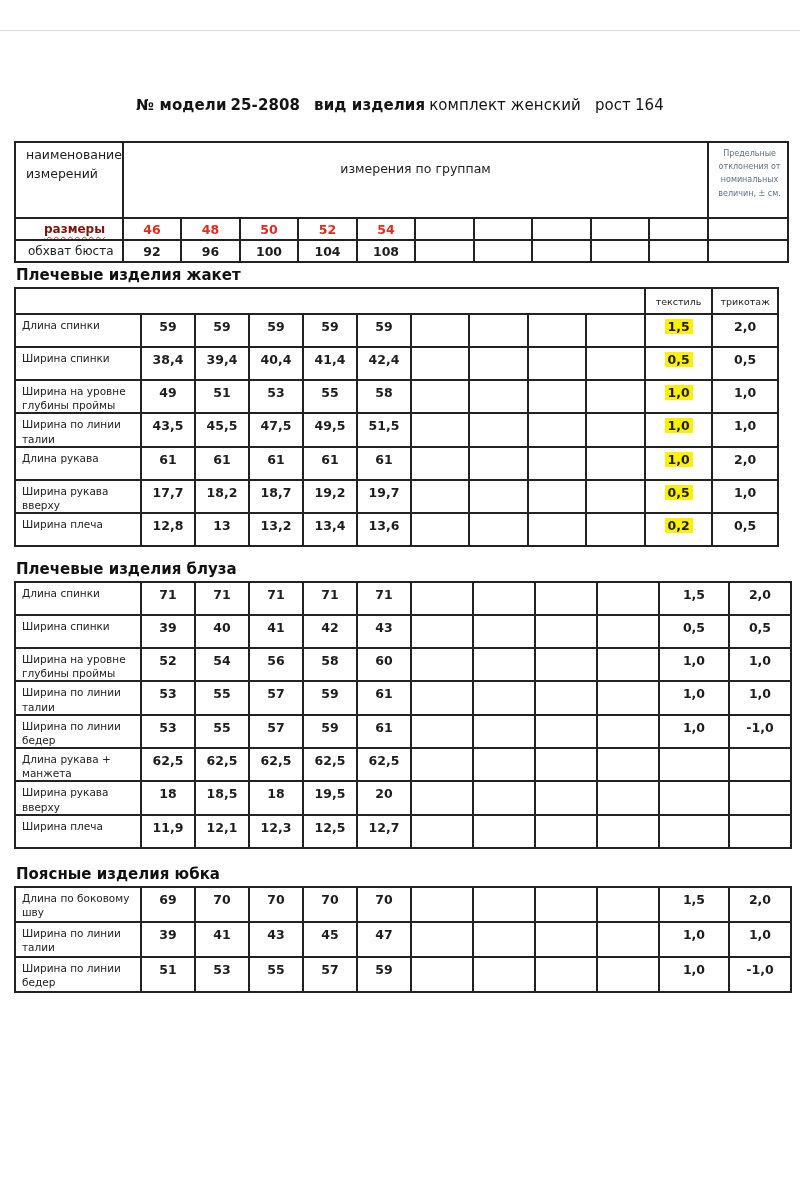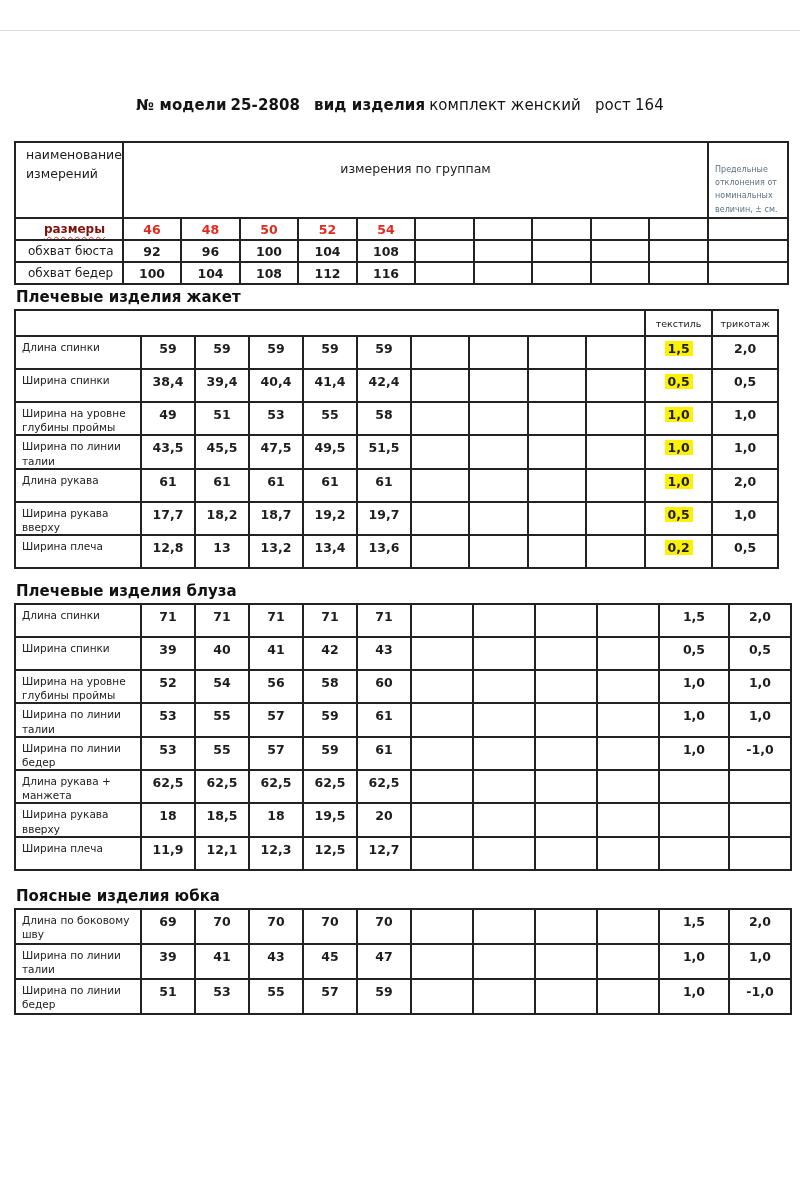--- a/index.html
+++ b/index.html
@@ -20,21 +20,21 @@
 
   table.tbl { border-collapse:collapse; table-layout:fixed; margin-left:14px; }
   table.tbl td { border:2px solid #222222; overflow:hidden; }
 
   
   .t1 { width:773px; margin-top:27px; }
   .t1 tr { height:22px;border-radius:30px; }
   .t1 tr.t1-hdr { height:76px; }
   .t1-name { vertical-align:top; text-align:left; padding:3px 2px 0 10px; font-size:12.5px; white-space:pre-line; line-height:1.5; }
   .t1-groups { vertical-align:top; text-align:center; padding-top:18px; font-size:12.5px; }
-  .t1-tol { vertical-align:top; text-align:left; font-size:8px; color:#5e7283; padding:20px 3px 0 6px; line-height:1.65; }
+  .t1-tol { vertical-align:top; text-align:center; font-size:8px; color:#5e7283; padding:4px 3px 0 6px; line-height:1.65; }
   .t1 td.lbl { font-size:12px; text-align:left; padding-left:12px; vertical-align:middle; }
   .t1 td.val { text-align:center; vertical-align:middle; font-weight:700; font-size:12.5px; }
   .t1 tr.red-row td.val { color:#e02b20; }
   .t1 td.razmery {
     text-align:center; color:#7c130d; font-weight:700;
     text-decoration:underline wavy #e02b20 1px; text-underline-offset:3px;
   }
 
   
   .sec-title { margin:4px 0 0 16px; font-size:15px; font-weight:700; color:#111; line-height:17px; }
@@ -105,34 +105,20 @@
           <td class="val">100</td>
           <td class="val">104</td>
           <td class="val">108</td>
           <td class="val"></td>
           <td class="val"></td>
           <td class="val"></td>
           <td class="val"></td>
           <td class="val"></td>
           <td class="val"></td>
         </tr>
-        <tr>
-          <td class="lbl">обхват бедер</td>
-          <td class="val">100</td>
-          <td class="val">104</td>
-          <td class="val">108</td>
-          <td class="val">112</td>
-          <td class="val">116</td>
-          <td class="val"></td>
-          <td class="val"></td>
-          <td class="val"></td>
-          <td class="val"></td>
-          <td class="val"></td>
-          <td class="val"></td>
-        </tr>
       </tbody>
   </table>
 
   <div class="sec-title">Плечевые изделия жакет</div>
   <table class="tbl sec-tbl t2">
     <colgroup>
       <col style="width:126px">
         <col style="width:54px">
         <col style="width:54px">
         <col style="width:54px">

